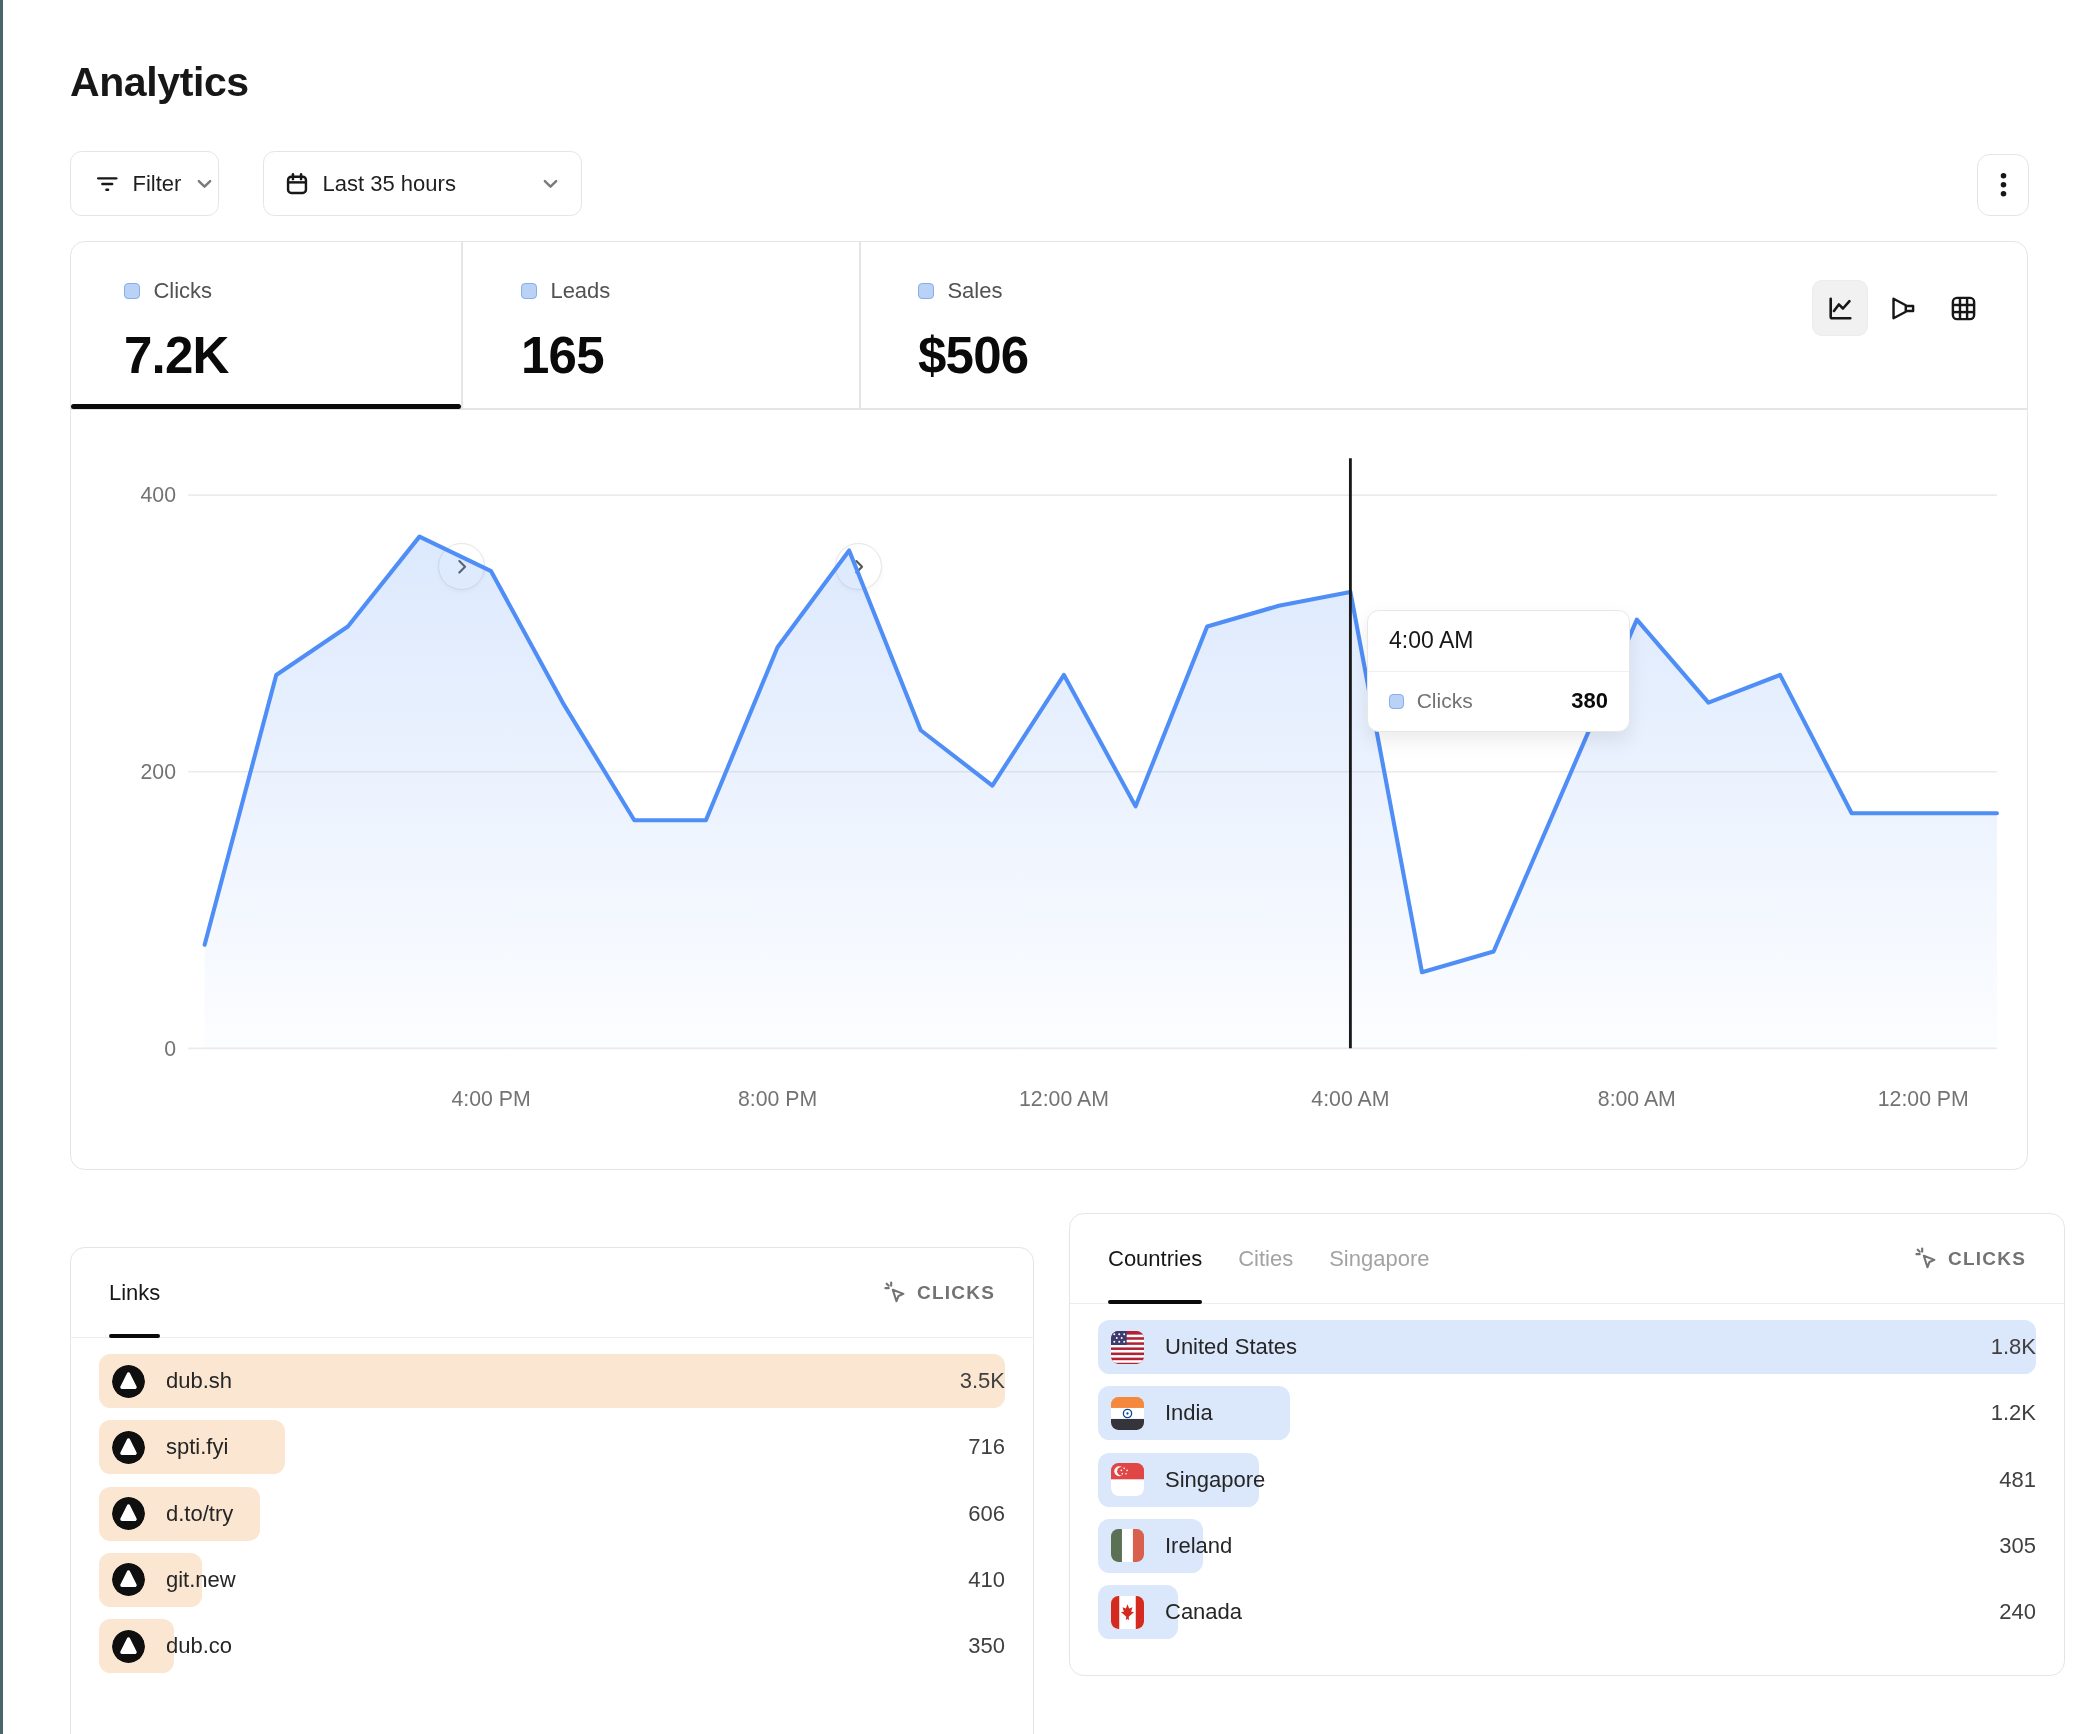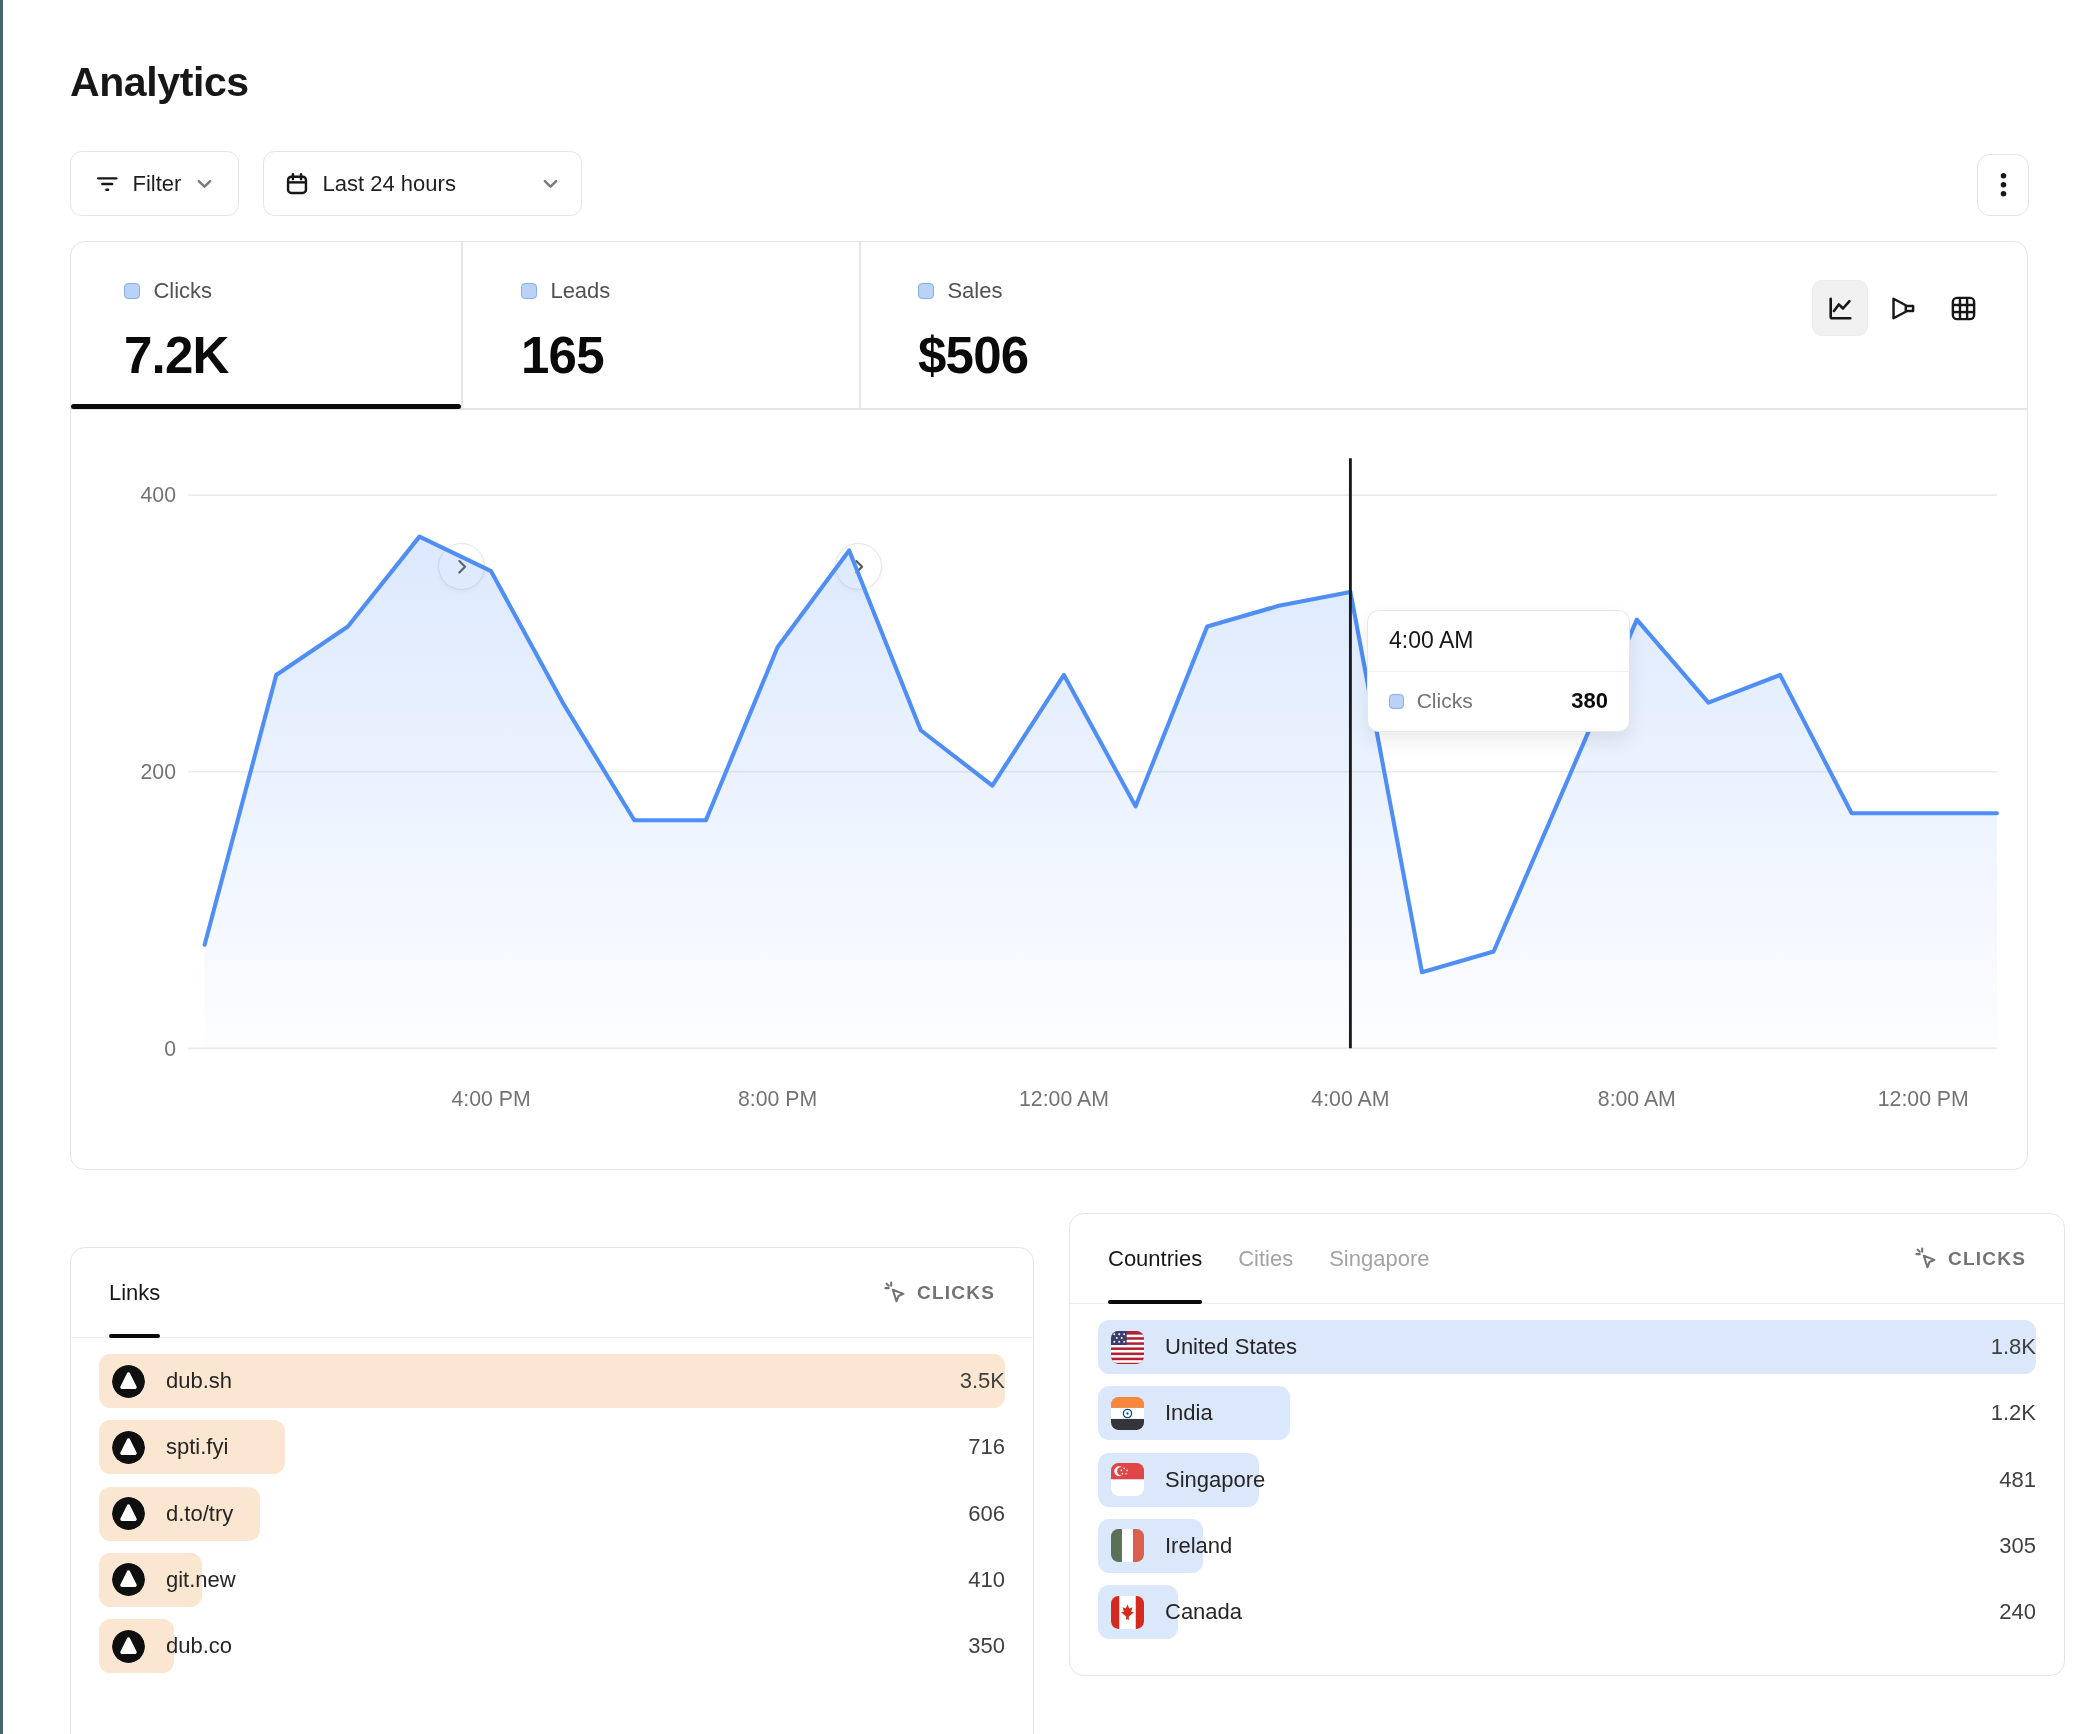--- a/index.html
+++ b/index.html
@@ -71,21 +71,21 @@
   .flag{width:33px;height:33px;border-radius:7.4px;overflow:hidden;flex:0 0 auto;display:flex;box-shadow:inset 0 0 0 0.8px rgba(0,0,0,.06);}
   #chart-layer{position:absolute;left:0;top:0;pointer-events:none;}
 </style>
 </head>
 <body>
 
 <div class="edge-strip"></div>
 
 <div class="page-title">Analytics</div>
 
-<div class="btn" style="left:70px;width:169px;padding-left:24px;">
+<div class="btn" style="left:70px;width:149px;padding-left:24px;">
   <span style="display:flex;">
     <svg width="24.5" height="24.5" viewBox="0 0 30 30">
         <g stroke="#171717" stroke-width="3" stroke-linecap="round">
           <line x1="4" y1="9" x2="26" y2="9"></line>
           <line x1="9" y1="16" x2="21" y2="16"></line>
           <line x1="14" y1="23" x2="16" y2="23"></line>
         </g>
       </svg>
   </span>
   <span>Filter</span>
@@ -98,21 +98,21 @@
 
 <div class="btn" style="left:263px;width:319px;">
   <span style="display:flex;">
     <svg width="26" height="26" viewBox="0 0 32 32">
         <rect x="5" y="7" width="22" height="20" rx="4" fill="none" stroke="#171717" stroke-width="3"></rect>
         <line x1="11" y1="4" x2="11" y2="10" stroke="#171717" stroke-width="3" stroke-linecap="round"></line>
         <line x1="21" y1="4" x2="21" y2="10" stroke="#171717" stroke-width="3" stroke-linecap="round"></line>
         <line x1="6" y1="14" x2="26" y2="14" stroke="#171717" stroke-width="3"></line>
       </svg>
   </span>
-  <span>Last 24 hours</span>
+  <span>Last 35 hours</span>
   <span class="spacer"></span>
   <span style="display:flex;">
     <svg width="21" height="21" viewBox="0 0 26 26">
         <path d="M6 10 L13 17 L20 10" fill="none" stroke="#7a7a7a" stroke-width="3" stroke-linecap="round" stroke-linejoin="round"></path>
       </svg>
   </span>
 </div>
 
 <div class="icon-btn" style="left:1977px;top:154px;width:52px;height:62px;">
   <span style="display:flex;">

